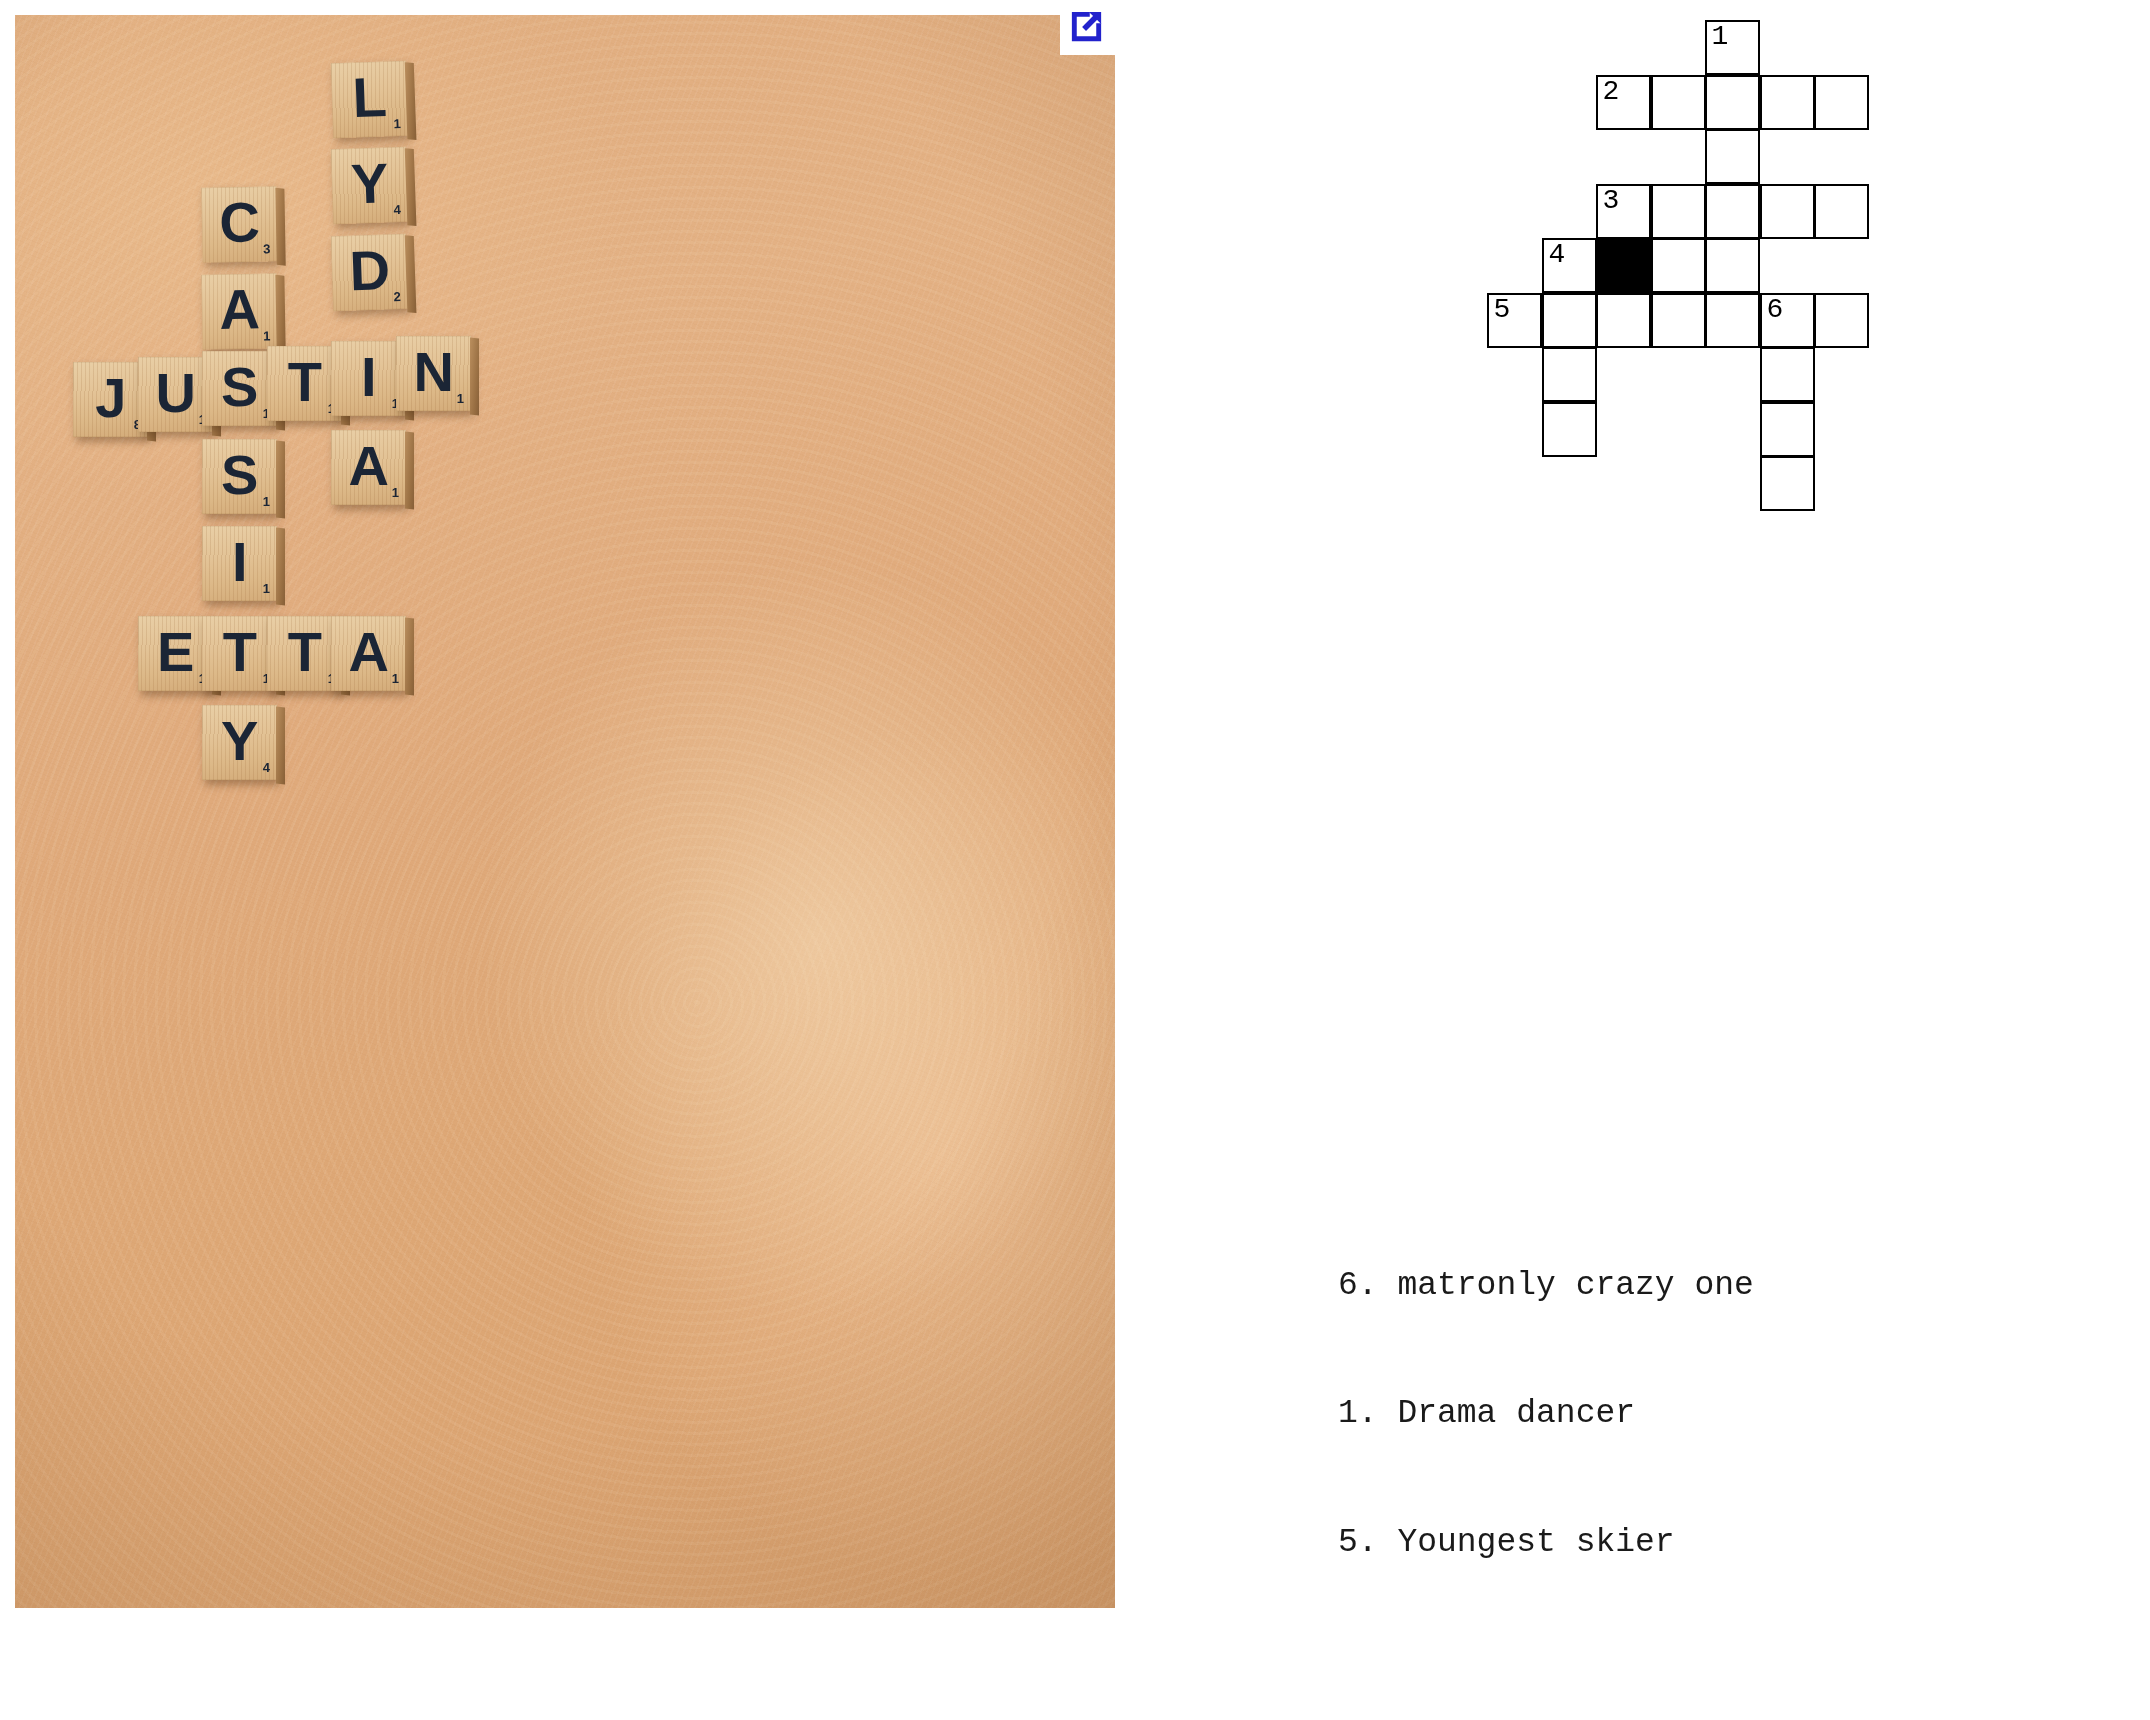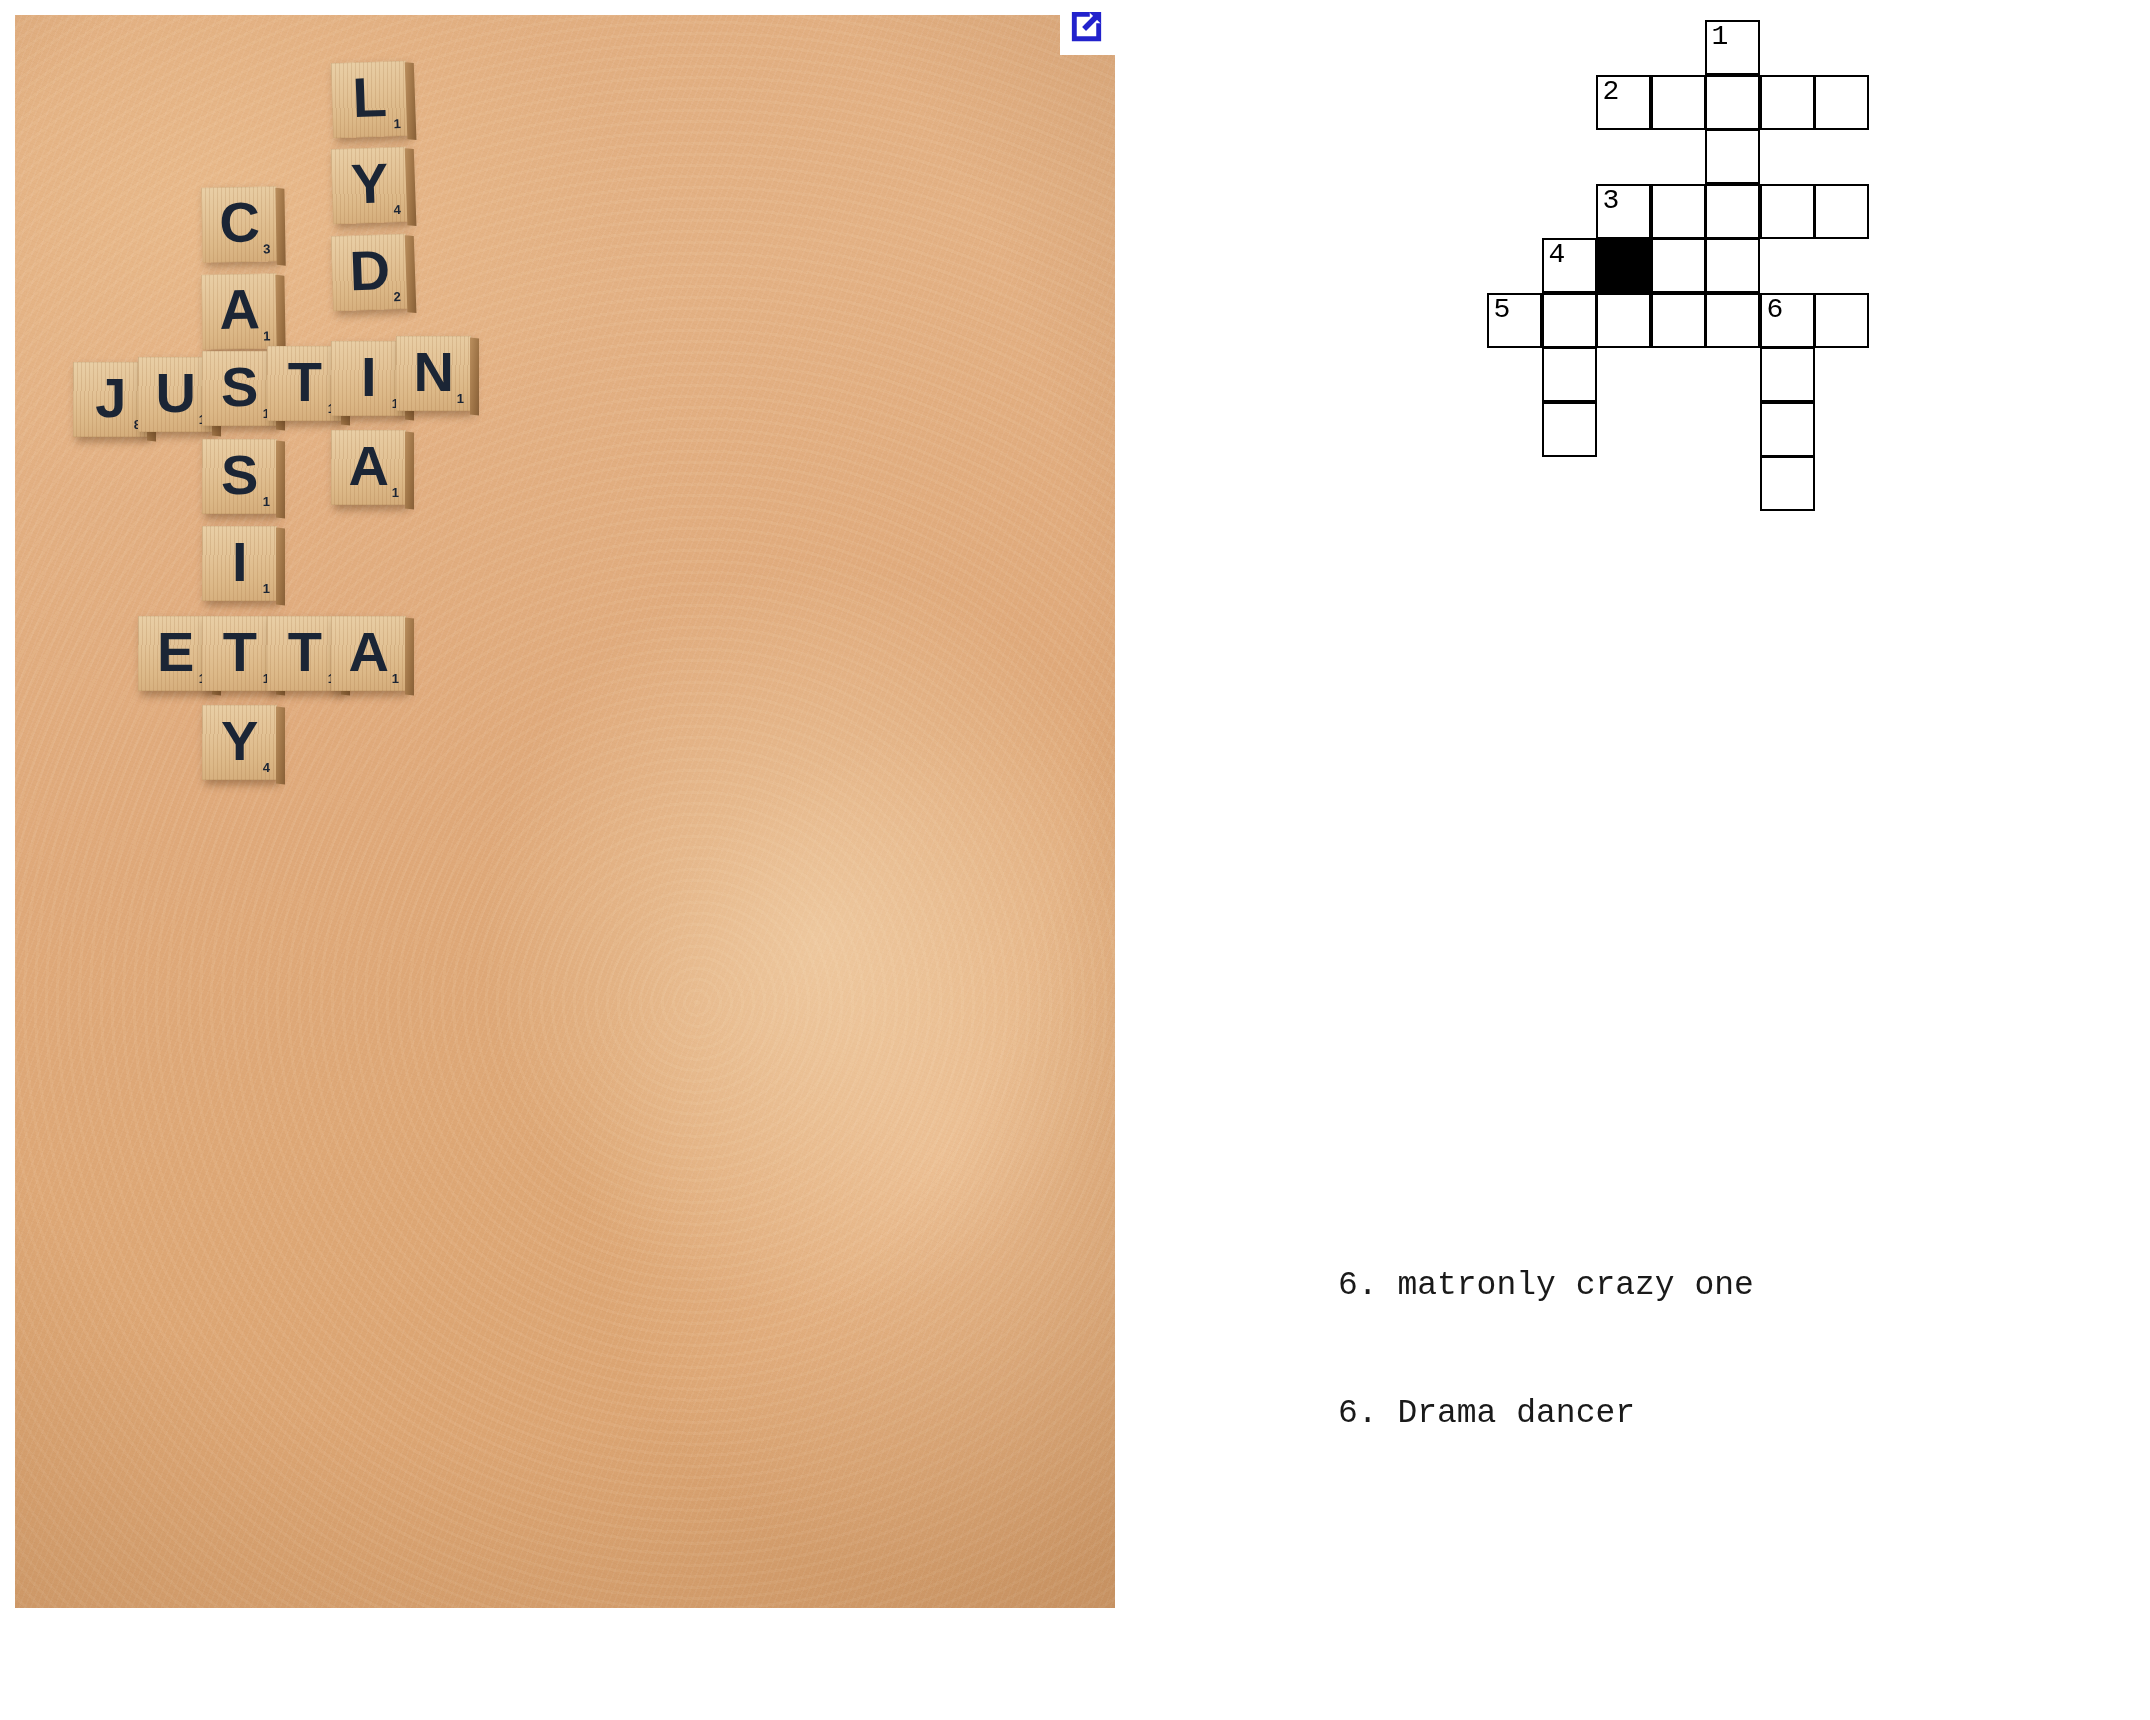--- a/index.html
+++ b/index.html
@@ -309,19 +309,20 @@
     <div class="cw-cell" style="left: 436px; top: 273px; width: 55px; height: 55px;"></div>
     <div class="cw-cell" style="left: 164px; top: 327px; width: 55px; height: 55px;"></div>
     <div class="cw-cell" style="left: 382px; top: 327px; width: 55px; height: 55px;"></div>
     <div class="cw-cell" style="left: 164px; top: 382px; width: 55px; height: 55px;"></div>
     <div class="cw-cell" style="left: 382px; top: 382px; width: 55px; height: 55px;"></div>
     <div class="cw-cell" style="left: 382px; top: 436px; width: 55px; height: 55px;"></div>
   </div>
 
 <div id="clues">
   <div class="clue-line">6. matronly crazy one</div>
-  <div class="clue-line">6. Drama dancer</div>
+  <div class="clue-line">1. Drama dancer</div>
+  <div class="clue-line">5. Youngest skier</div>
   
   
   
   
 </div>
 
 
 </body></html>

